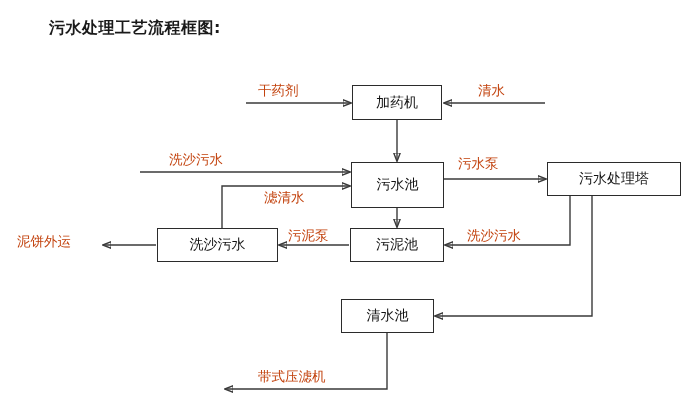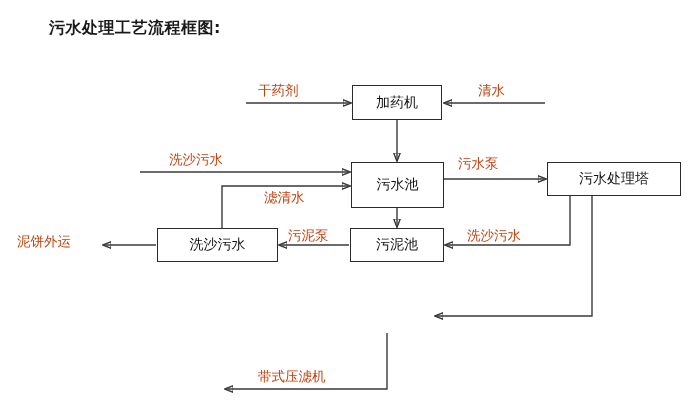--- a/index.html
+++ b/index.html
@@ -114,20 +114,23 @@
   </div>
 
   <div class="node" style="left:157px; top:228px; width:121px; height:34px;">
     <span>洗沙污水</span>
   </div>
 
   <div class="node" style="left:350px; top:228px; width:94px; height:34px;">
     <span>污泥池</span>
   </div>
 
+  <div class="node" style="left:341px; top:299px; width:93px; height:34px;">
+    <span>清水池</span>
+  </div>
 
   <div class="edge-label" style="left:258px; top:82px;">干药剂</div>
 
   <div class="edge-label" style="left:478px; top:82px;">清水</div>
 
   <div class="edge-label" style="left:169px; top:151px;">洗沙污水</div>
 
   <div class="edge-label" style="left:264px; top:189px;">滤清水</div>
 
   <div class="edge-label" style="left:458px; top:155px;">污水泵</div>

